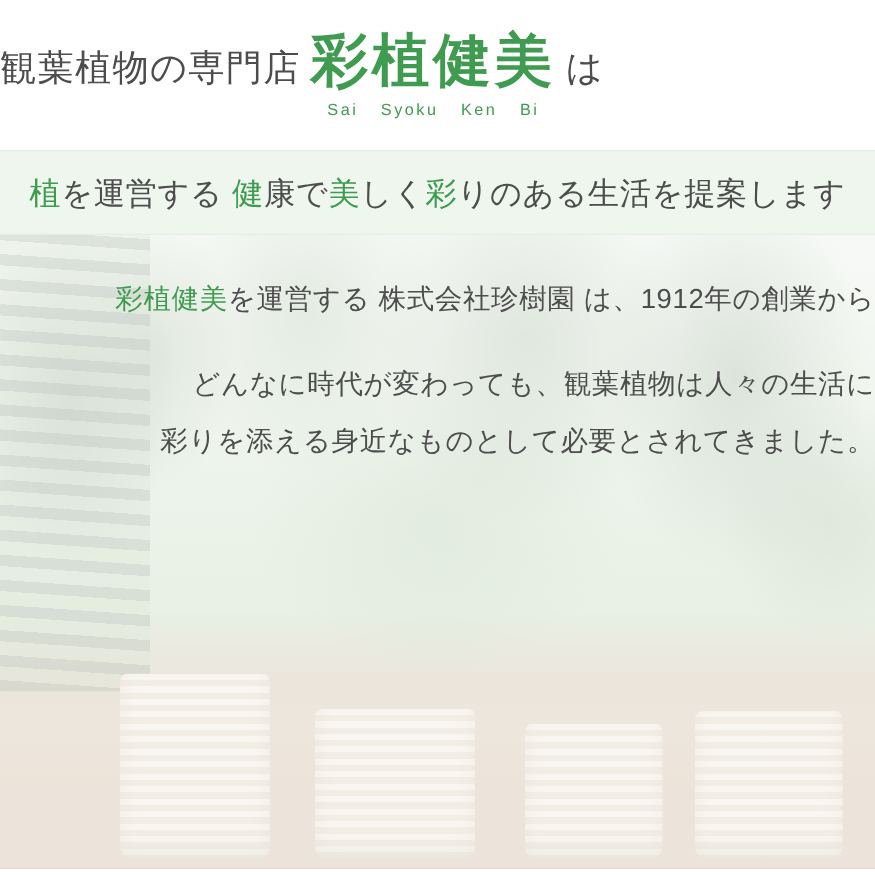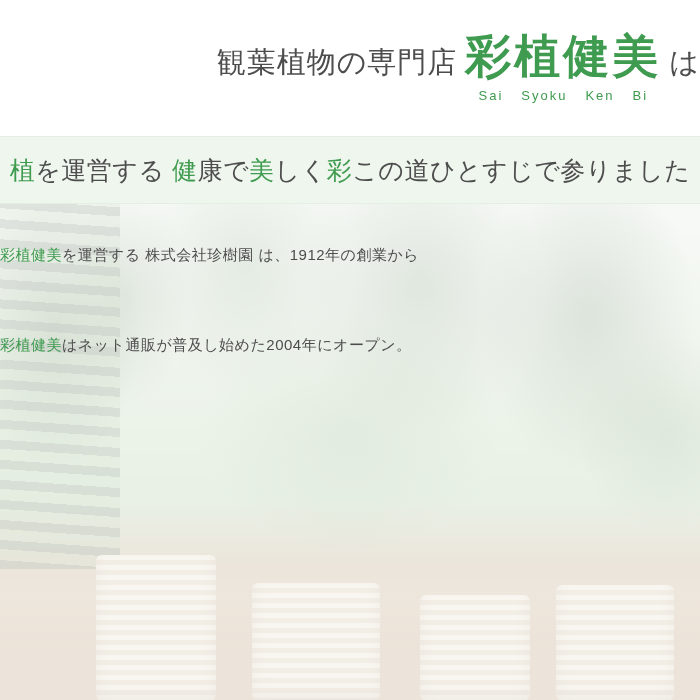--- a/index.html
+++ b/index.html
@@ -11,25 +11,25 @@
   }
   .page {
     position: relative;
     width: 700px; height: 700px;
     background: #ffffff;
   }
 
   
   .header {
     position: relative;
-    height: 136px;
+    height: 120px;
     background: #ffffff;
     display: flex;
     align-items: center;
-    justify-content: flex-end;
+    justify-content: flex-start;
   }
   .header-inner {
     display: flex;
     align-items: baseline;
     justify-content: center;
     white-space: nowrap;
   }
   .hdr-lead {
     font-size: 29px;
     color: #4d4d4d;
@@ -143,22 +143,22 @@
   .copy {
     position: absolute;
     inset: 0;
     display: flex;
     flex-direction: column;
     align-items: center;
     padding-top: 28px;
   }
   .para { width: 100%; }
   .line {
-    text-align: left;
-    font-size: 15px;
+    text-align: right;
+    font-size: 22px;
     color: #4d4d4d;
     line-height: 46px;
     letter-spacing: 0.5px;
     white-space: nowrap;
   }
   .spacer-md { height: 22px; }
 </style>
 </head>
 <body>
 
@@ -174,40 +174,43 @@
           <span>Syoku</span>
           <span>Ken</span>
           <span>Bi</span>
         </span>
       </span>
       <span class="hdr-tail">は</span>
     </div>
   </div>
 
   <div class="band">
-    <div class="band-text"><span class="g">植</span><span>を運営する </span><span class="g">健</span><span>康で</span><span class="g">美</span><span>しく</span><span class="g">彩</span><span>この道ひとすじで参りました</span></div>
+    <div class="band-text"><span class="g">植</span><span>を運営する </span><span class="g">健</span><span>康で</span><span class="g">美</span><span>しく</span><span class="g">彩</span><span>りのある生活を提案します</span></div>
   </div>
 
   <div class="body-area">
     <div class="photo">
       <div class="leaf-layer"></div>
       <div class="leaf-stripes"></div>
       <div class="floor"></div>
       <div class="pot p1"></div>
       <div class="pot p2"></div>
       <div class="pot p3"></div>
       <div class="pot p4"></div>
       <div class="veil"></div>
     </div>
 
     <div class="copy">
       <div class="para">
         <div class="line"><span class="g">彩植健美</span><span>を運営する 株式会社珍樹園 は、1912年の創業から</span></div>
       </div>
       <div class="spacer-md"></div>
+      <div class="para">
+        <div class="line"><span>どんなに時代が変わっても、観葉植物は人々の生活に</span></div>
+        <div class="line"><span>彩りを添える身近なものとして必要とされてきました。</span></div>
+      </div>
       <div class="spacer-md"></div>
       <div class="para">
-        <div class="line"><span class="g">彩植健美</span><span>はネット通販が普及し始めた2004年にオープン。</span></div>
       </div>
     </div>
   </div>
 
 </div>
 
 </body></html>

